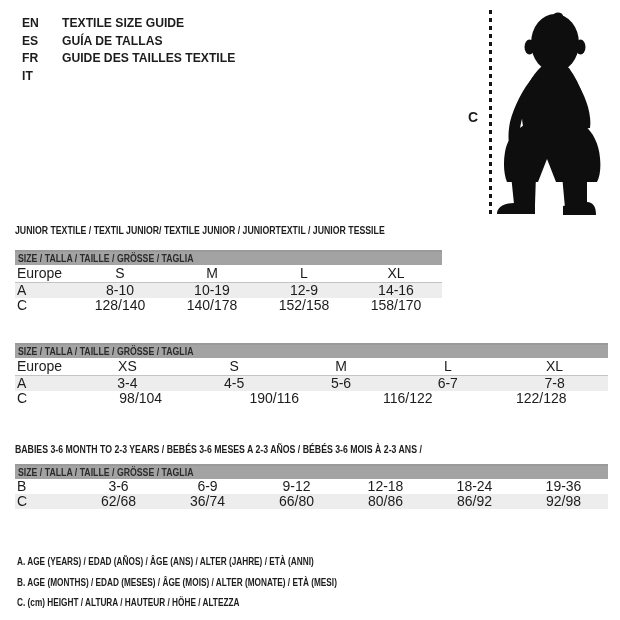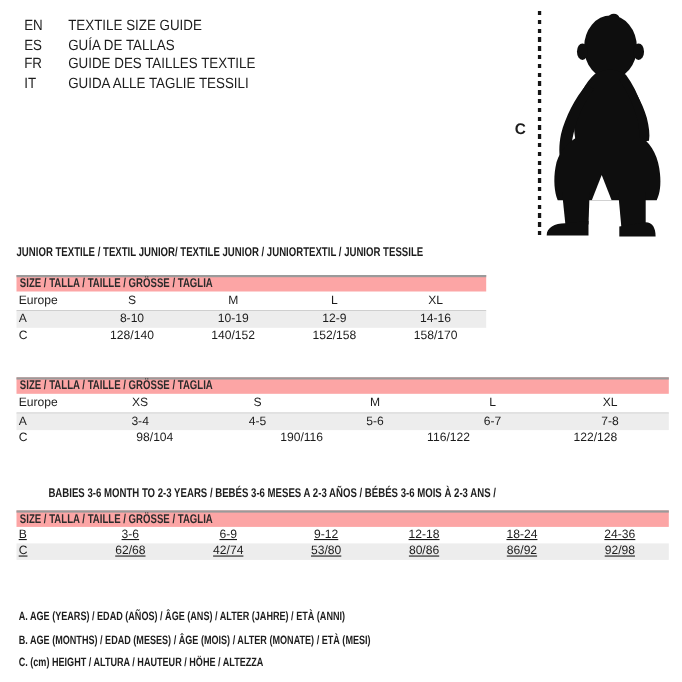--- a/index.html
+++ b/index.html
@@ -5,47 +5,47 @@
 <style>
   html,body{margin:0;padding:0;background:#fff;}
   .canvas{
     position:relative;width:620px;height:620px;background:#ffffff;
     font-family:"Liberation Sans",sans-serif;color:#1c1c1c;overflow:hidden;
   }
   .cond{display:inline-block;transform:scaleX(0.76);transform-origin:0 50%;white-space:nowrap;}
 
   
   .lang-list{position:absolute;left:22px;top:14px;}
-  .lang-item{display:flex;font-weight:normal;font-size:13.5px;line-height:17.5px;}
+  .lang-item{display:flex;font-weight:bold;font-size:13.5px;line-height:17.5px;}
   .lang-item .cond{transform:scaleX(0.9);}
   .lang-code{width:40px;}
 
   
   .measure-line{
     position:absolute;left:489px;top:10px;width:3px;height:206px;
     background:repeating-linear-gradient(to bottom,#151515 0 4px,transparent 4px 8px);
   }
   .measure-label{position:absolute;left:468px;top:109px;font-weight:bold;font-size:14px;}
   .figure-svg{position:absolute;left:494px;top:10px;}
 
   
   .tbl{position:absolute;left:15px;}
   .t1{top:224px;width:427px;}
   .t2{top:334px;width:593px;}
-  .t3{top:443px;width:593px;text-decoration:underline;}
+  .t3{top:443px;width:593px;}
   .tbl-title{font-weight:bold;font-size:11.5px;}
-  .title-line{line-height:13.5px;text-align:center;}
+  .title-line{line-height:13.5px;}
   .t1 .size-bar{margin-top:12px;}
   .t2 .size-bar{margin-top:9px;}
   .t3 .size-bar{margin-top:7px;}
   .size-bar{
-    background:#fca5a5;border-top:2px solid #9a9a9a;height:13px;line-height:13px;
+    background:#a3a3a3;border-top:2px solid #9a9a9a;height:13px;line-height:13px;
     padding-left:3px;font-weight:bold;font-size:11.5px;color:#2b2b2b;
   }
-  .row{display:flex;height:15px;line-height:15px;font-size:11px;}
+  .row{display:flex;height:15px;line-height:15px;font-size:14px;}
   .row.hdr-row{height:17px;line-height:17px;border-bottom:1px solid #c4c4c4;}
   .row.shaded{background:#ededed;}
   .cell{flex:1;text-align:center;}
   .cell.label{flex:0 0 57px;text-align:left;padding-left:2px;}
 
   
   .legend{position:absolute;left:17px;top:551px;font-weight:bold;font-size:11px;}
   .legend-line{line-height:20.5px;text-decoration:underline;}
   .legend .cond{transform:scaleX(0.75);}
 </style>
@@ -62,21 +62,20 @@
       <div class="lang-item">
         <div class="lang-code"><span class="cond">ES</span></div>
         <div class="lang-name"><span class="cond">GUÍA DE TALLAS</span></div>
       </div>
       <div class="lang-item">
         <div class="lang-code"><span class="cond">FR</span></div>
         <div class="lang-name"><span class="cond">GUIDE DES TAILLES TEXTILE</span></div>
       </div>
       <div class="lang-item">
         <div class="lang-code"><span class="cond">IT</span></div>
-        <div class="lang-name"><span class="cond">GUIDA ALLE TAGLIE TESSILI</span></div>
       </div>
     </div>
 
   <div class="measure-line"></div>
   <div class="measure-label">C</div>
 
   <svg class="figure-svg" width="124" height="208" viewBox="0 0 124 208" aria-hidden="true">
     <g fill="#0e0e0e">
       <ellipse cx="64" cy="6" rx="5" ry="3.5"></ellipse>
       <ellipse cx="61" cy="33" rx="24" ry="29"></ellipse>
@@ -109,21 +108,21 @@
       <div class="row shaded">
         <div class="cell label">A</div>
         <div class="cell">8-10</div>
         <div class="cell">10-19</div>
         <div class="cell">12-9</div>
         <div class="cell">14-16</div>
       </div>
       <div class="row">
         <div class="cell label">C</div>
         <div class="cell">128/140</div>
-        <div class="cell">140/152</div>
+        <div class="cell">140/178</div>
         <div class="cell">152/158</div>
         <div class="cell">158/170</div>
       </div>
     </section>
   <section class="tbl t2">
       <div class="size-bar"><span class="cond">SIZE / TALLA / TAILLE / GRÖSSE / TAGLIA</span></div>
       <div class="row hdr-row">
         <div class="cell label">Europe</div>
         <div class="cell">XS</div>
         <div class="cell">S</div>
@@ -152,27 +151,27 @@
         <div class="title-line"><span class="cond">BABIES 3-6 MONTH TO 2-3 YEARS / BEBÉS 3-6 MESES A 2-3 AÑOS / BÉBÉS 3-6 MOIS À 2-3 ANS /</span></div>
       </div>
       <div class="size-bar"><span class="cond">SIZE / TALLA / TAILLE / GRÖSSE / TAGLIA</span></div>
       <div class="row">
         <div class="cell label">B</div>
         <div class="cell">3-6</div>
         <div class="cell">6-9</div>
         <div class="cell">9-12</div>
         <div class="cell">12-18</div>
         <div class="cell">18-24</div>
-        <div class="cell">24-36</div>
+        <div class="cell">19-36</div>
       </div>
       <div class="row shaded">
         <div class="cell label">C</div>
         <div class="cell">62/68</div>
-        <div class="cell">42/74</div>
-        <div class="cell">53/80</div>
+        <div class="cell">36/74</div>
+        <div class="cell">66/80</div>
         <div class="cell">80/86</div>
         <div class="cell">86/92</div>
         <div class="cell">92/98</div>
       </div>
     </section>
 
   <div class="legend" id="legendList">
       <div class="legend-line"><span class="cond">A. AGE (YEARS) / EDAD (AÑOS) / ÂGE (ANS) / ALTER (JAHRE) / ETÀ (ANNI)</span></div>
       <div class="legend-line"><span class="cond">B. AGE (MONTHS) / EDAD (MESES) / ÂGE (MOIS) / ALTER (MONATE) / ETÀ (MESI)</span></div>
       <div class="legend-line"><span class="cond">C. (cm) HEIGHT / ALTURA / HAUTEUR / HÖHE / ALTEZZA</span></div>

